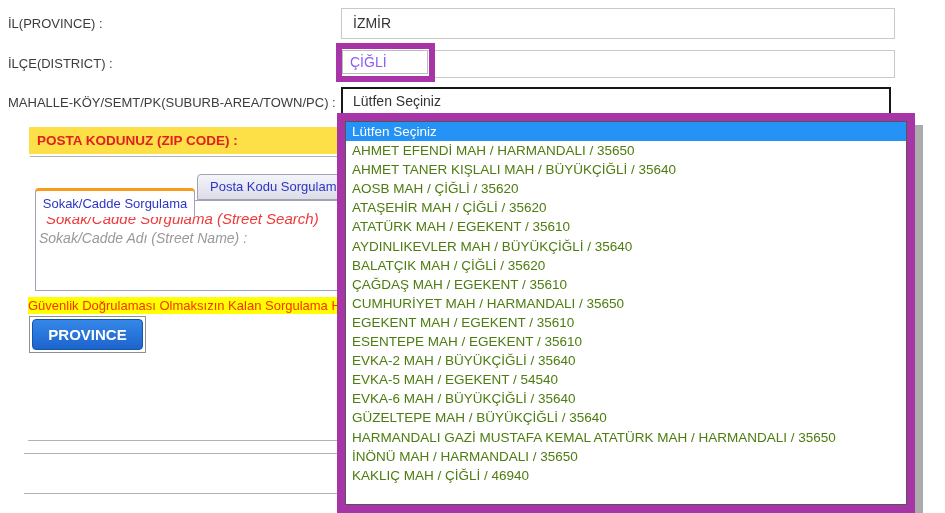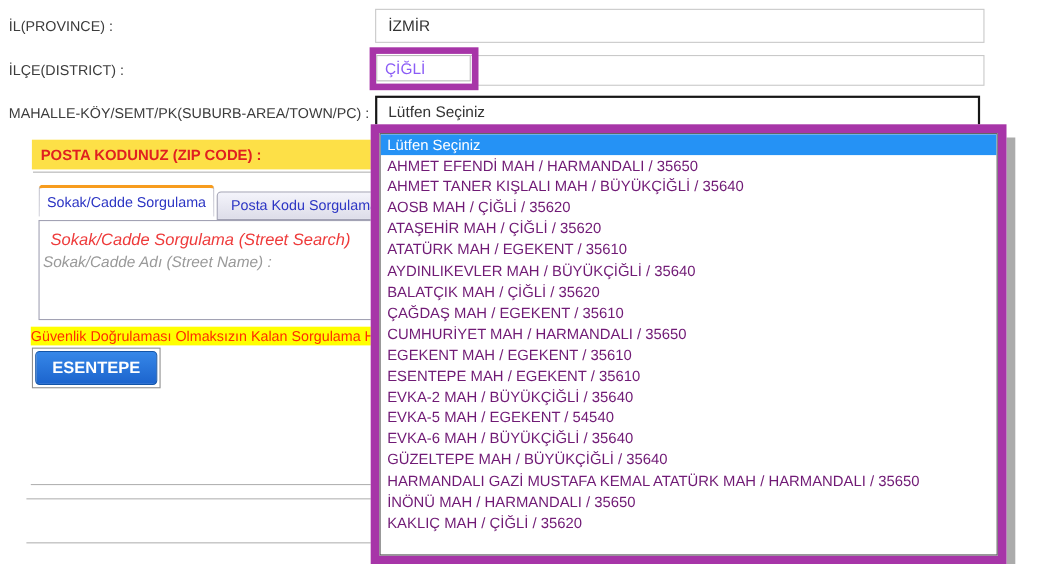--- a/index.html
+++ b/index.html
@@ -148,21 +148,21 @@
     position: absolute;
     left: 0; top: 0; right: 0; bottom: 0;
     background: #ffffff;
     border: 1px solid #555555;
     overflow: hidden;
   }
   .opt {
     height: 19.1px;
     line-height: 19.1px;
     font-size: 13.5px;
-    color: #701a75;
+    color: #4d7c0f;
     padding-left: 6px;
     white-space: nowrap;
     overflow: hidden;
     cursor: default;
   }
   .opt.selected {
     background: #2592f5;
     color: #ffffff;
   }
 </style>
@@ -182,31 +182,31 @@
 
   <div class="abs form-label" style="left:8px; top:95px;">MAHALLE-KÖY/SEMT/PK(SUBURB-AREA/TOWN/PC) :</div>
   <div class="abs select-box" style="left:341px; top:87px; width:550px; height:29px;">Lütfen Seçiniz</div>
 
   <div class="abs zip-strip" style="left:29px; top:127px; width:590px; height:27px;">
     <div class="zip-label">POSTA KODUNUZ (ZIP CODE) :</div>
   </div>
   <div class="abs thin-line" style="left:30px; top:156px; width:589px;"></div>
 
   <div class="abs tab tab-inactive" style="left:197px; top:174px; width:148px; height:26px;">Posta Kodu Sorgulama</div>
-  <div class="abs tab tab-active" style="left:35px; top:168px; width:160px; height:29px;">Sokak/Cadde Sorgulama</div>
+  <div class="abs tab tab-active" style="left:35px; top:188px; width:160px; height:29px;">Sokak/Cadde Sorgulama</div>
 
   <div class="abs tab-panel" style="left:35px; top:200px; width:560px; height:91px;">
     <div class="panel-heading" style="position:absolute; left:10px; top:9px;">Sokak/Cadde Sorgulama (Street Search)</div>
     <div class="panel-subtext" style="position:absolute; left:3px; top:29px;">Sokak/Cadde Adı (Street Name) :</div>
   </div>
 
   <div class="abs notice-strip" style="left:28px; top:297px; width:311px; height:17px;">Güvenlik Doğrulaması Olmaksızın Kalan Sorgulama Hakkı</div>
 
   <div class="abs btn-bezel" style="left:29px; top:316px; width:117px; height:37px;">
-    <button class="query-btn">ESENTEPE</button>
+    <button class="query-btn">PROVINCE</button>
   </div>
 
   <div class="abs thin-line" style="left:28px; top:440px; width:877px;"></div>
   <div class="abs thin-line" style="left:24px; top:453px; width:881px;"></div>
   <div class="abs thin-line" style="left:24px; top:493px; width:881px;"></div>
 
   <div class="abs dropdown-annotation" style="left:337px; top:113px; width:578px; height:400px;">
     <div class="dropdown-list">
       <div class="opt selected">Lütfen Seçiniz</div>
       <div id="opt-container">
@@ -220,18 +220,18 @@
           <div class="opt">ÇAĞDAŞ MAH / EGEKENT / 35610</div>
           <div class="opt">CUMHURİYET MAH / HARMANDALI / 35650</div>
           <div class="opt">EGEKENT MAH / EGEKENT / 35610</div>
           <div class="opt">ESENTEPE MAH / EGEKENT / 35610</div>
           <div class="opt">EVKA-2 MAH / BÜYÜKÇİĞLİ / 35640</div>
           <div class="opt">EVKA-5 MAH / EGEKENT / 54540</div>
           <div class="opt">EVKA-6 MAH / BÜYÜKÇİĞLİ / 35640</div>
           <div class="opt">GÜZELTEPE MAH / BÜYÜKÇİĞLİ / 35640</div>
           <div class="opt">HARMANDALI GAZİ MUSTAFA KEMAL ATATÜRK MAH / HARMANDALI / 35650</div>
           <div class="opt">İNÖNÜ MAH / HARMANDALI / 35650</div>
-          <div class="opt">KAKLIÇ MAH / ÇİĞLİ / 35620</div>
+          <div class="opt">KAKLIÇ MAH / ÇİĞLİ / 46940</div>
         </div>
     </div>
   </div>
 
 </div>
 
 </body></html>

